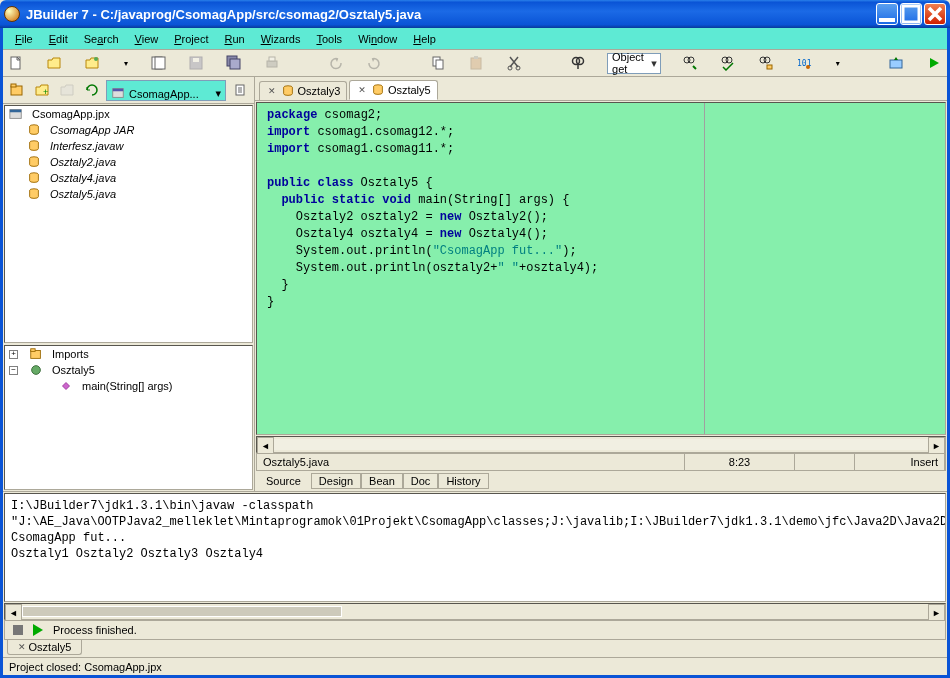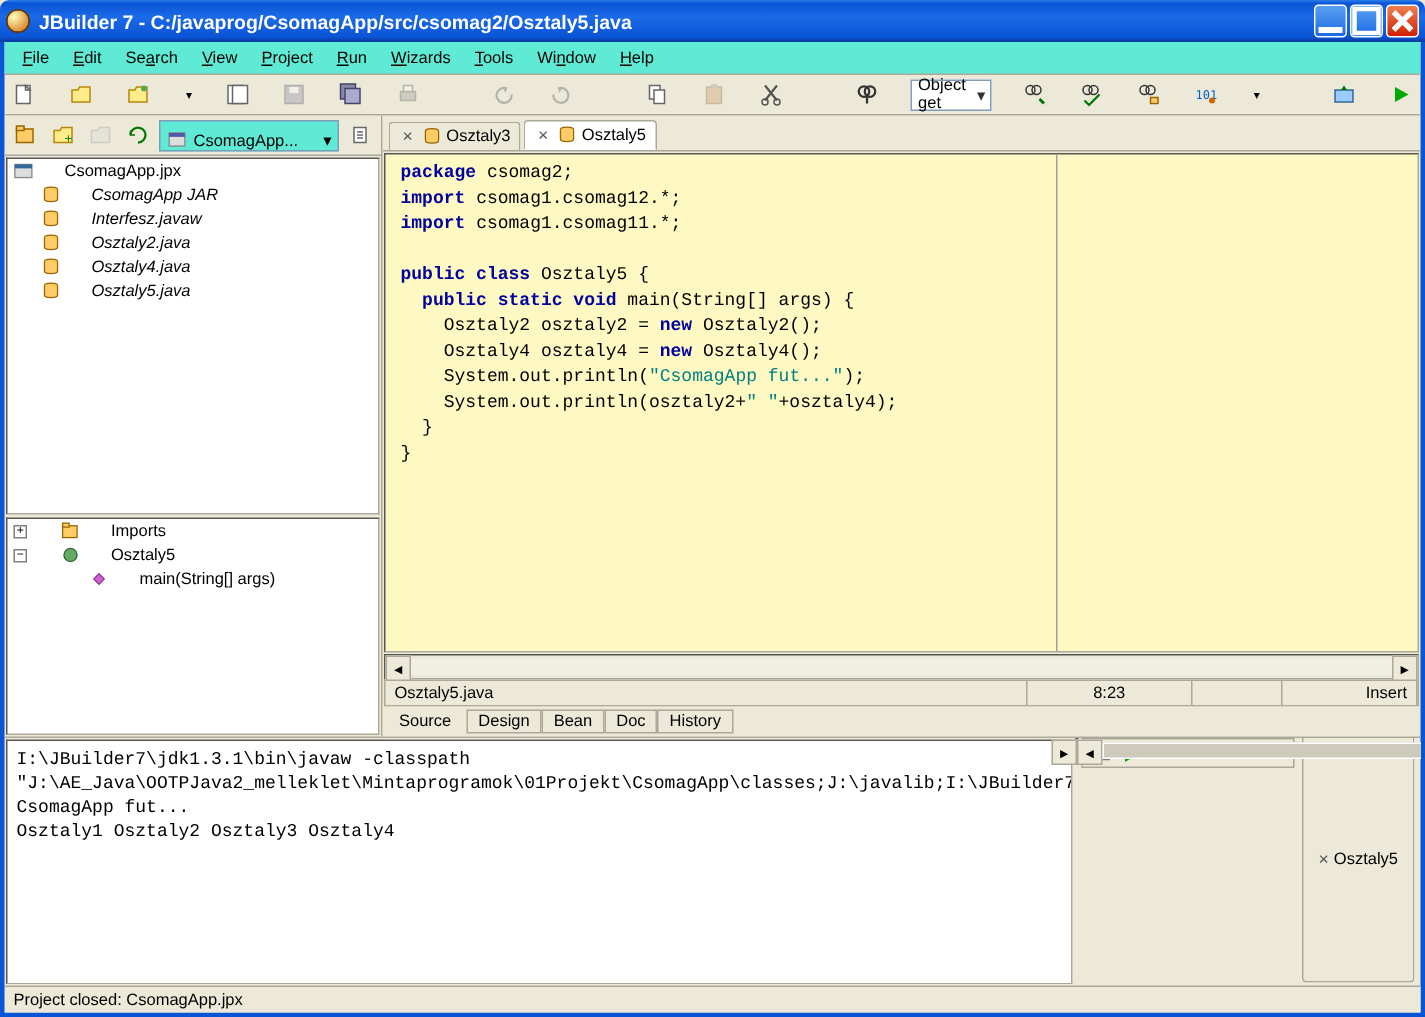--- a/index.html
+++ b/index.html
@@ -26,47 +26,47 @@
   .combo { height:21px; border:1px solid #7f9db9; background:#fff; font-size:11px; padding:0 16px 0 4px; width:130px; position:relative; display:flex; align-items:center;}
   .combo::after{content:"▾"; position:absolute; right:3px; color:#333;}
   .tb.small-arrow::after{ content:"▾"; font-size:8px; color:#000; margin-left:2px;}
   
   .main-split { flex:1; display:flex; border-bottom:1px solid #aca899; overflow:hidden;}
   .left-panel { width:252px; display:flex; flex-direction:column; border-right:1px solid #aca899;}
   .left-tool { display:flex; align-items:center; gap:3px; padding:2px 3px; border-bottom:1px solid #aca899; background:#ece9d8;}
   .left-tool .proj-combo { flex:1; display:flex; align-items:flex-end; gap:4px; border:1px solid #7f9db9; background:#5eead4; height:21px; padding:0 4px; position:relative;}
   .proj-combo::after{content:"▾"; margin-left:auto; color:#000;}
   .proj-tree { flex:1; background:#fff; border:1px inset #aca899; margin:1px; overflow:auto; font-size:11px;}
-  .tree-node { display:flex; align-items:center; gap:20px; padding:1px 2px 1px 4px; white-space:nowrap; cursor:default;}
+  .tree-node { display:flex; align-items:center; gap:9px; padding:1px 2px 1px 4px; white-space:nowrap; cursor:default;}
   .tree-node.indent1{padding-left:22px;font-style:italic;}
   .tree-node.indent2{padding-left:54px;}
   .tree-node .exp{width:9px;height:9px; border:1px solid #808080; display:flex;align-items:center;justify-content:center; font-size:8px; line-height:1; background:#fff; margin-right:2px;}
   .icon-file{width:14px;height:14px; display:inline-block;}
   .structure-tree { height:145px; background:#fff; border:1px inset #aca899; margin:1px; overflow:auto; font-size:11px;}
   
   .right-panel { flex:1; display:flex; flex-direction:column; overflow:hidden;}
   .editor-tabs { display:flex; align-items:flex-end; background:#ece9d8; padding:2px 4px 0; border-bottom:1px solid #aca899; height:24px;}
   .editor-tab { display:flex; align-items:center; gap:3px; background:#ece9d8; border:1px solid #aca899; border-bottom:none; padding:2px 6px; margin-right:2px; border-top-left-radius:3px; border-top-right-radius:3px; cursor:pointer; position:relative;}
   .editor-tab.active{background:#fff; border-bottom:1px solid #fff; z-index:2;}
   .editor-tab .x{ font-size:9px; color:#555; padding:0 2px; cursor:pointer;}
-  .editor-body{ flex:1; background:#fef9c3; border:1px inset #aca899; margin:1px; padding:4px 10px; font-family:"Courier New",monospace; font-size:12px; line-height:17px; overflow:auto; position:relative;}
+  .editor-body{ flex:1; background:#86efac; border:1px inset #aca899; margin:1px; padding:4px 10px; font-family:"Courier New",monospace; font-size:12px; line-height:17px; overflow:auto; position:relative;}
   .editor-body .split-line{ position:absolute; top:0; bottom:0; right:240px; width:1px; background:#a0a0a0;}
   .kw{color:#00009c; font-weight:bold;}
   .str{color:#008080;}
   .editor-scroll{height:17px;background:#ece9d8;border:1px inset #aca899; margin:0 1px; position:relative;}
   .editor-scroll .thumb-track{position:absolute;left:17px;right:17px;top:2px;bottom:2px; background:#f1efe2;}
   .editor-scroll .arrow{position:absolute; top:0; width:17px;height:17px; background:#ece9d8;border:1px solid #aca899; display:flex;align-items:center;justify-content:center; font-size:9px;}
   .status-editor{display:flex; align-items:center; height:18px; border:1px solid #aca899; background:#ece9d8; font-size:11px; margin:0 1px;}
   .status-editor .cell{border-right:1px solid #aca899; padding:1px 6px; height:100%; display:flex; align-items:center;}
   .status-editor .cell.grow{flex:1;}
   .bottom-tabs{display:flex; align-items:center; gap:0; padding:2px 4px; background:#ece9d8;}
   .bottom-tabs .btab{border:1px solid #aca899; padding:1px 7px; background:#ece9d8; cursor:pointer; font-size:11px;}
   .bottom-tabs .btab:first-child{border:none; margin-right:3px;}
   
-  .console-area{ height:165px; display:flex; flex-direction:row;}
+  .console-area{ height:165px; display:flex; flex-direction:column;}
   .console-text{ flex:1; background:#fff; border:1px inset #aca899; margin:1px; padding:4px 6px; font-family:"Courier New",monospace; font-size:12px; line-height:16px; overflow:auto; white-space:nowrap;}
   .console-scroll{height:17px; background:#ece9d8; border:1px inset #aca899; margin:0 1px; position:relative;}
   .console-scroll .thumb{position:absolute; left:17px; width:320px; top:2px; bottom:2px; background:#cdcabb; border:1px solid #fff;}
   .console-scroll .arrow{position:absolute; top:0; width:17px;height:17px; background:#ece9d8;border:1px solid #aca899; display:flex;align-items:center;justify-content:center; font-size:9px;}
   .process-bar{ height:20px; display:flex; align-items:center; background:#ece9d8; border:1px solid #aca899; margin:0 1px; padding:0 8px; gap:10px;}
   .console-tabs{ display:flex; padding:0 4px 2px;}
   .console-tabs .ctab{ border:1px solid #aca899; border-top:none; padding:1px 10px; background:#ece9d8; border-bottom-left-radius:3px; border-bottom-right-radius:3px; font-size:11px; display:flex; align-items:center; gap:3px;}
   
   .statusbar{ height:18px; background:#ece9d8; border-top:1px solid #aca899; padding:1px 6px; font-size:11px; display:flex; align-items:center;}
   .disabled{opacity:0.35;}

